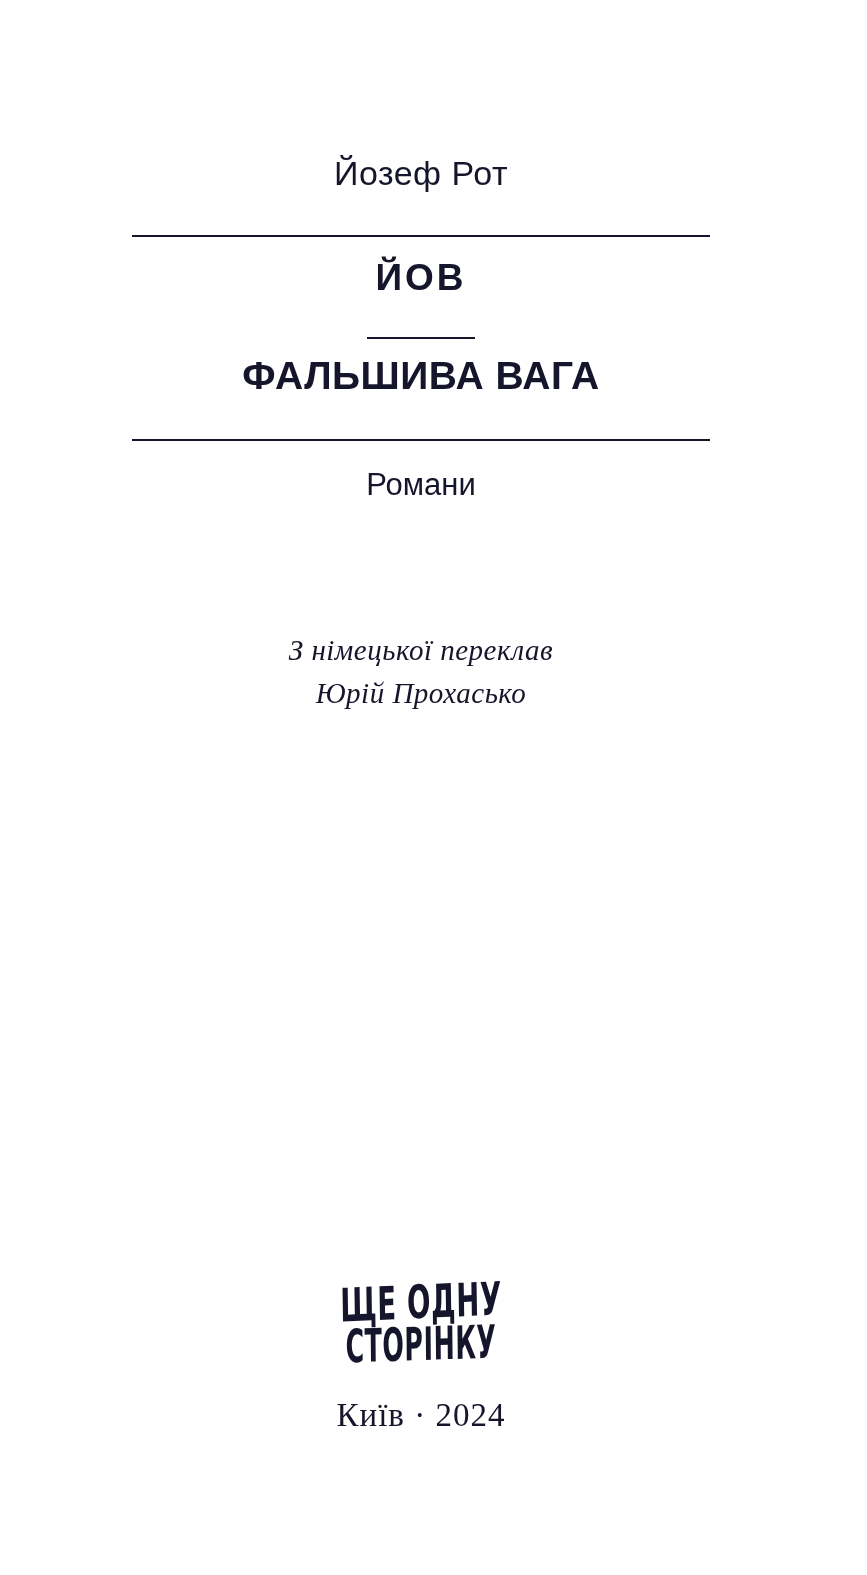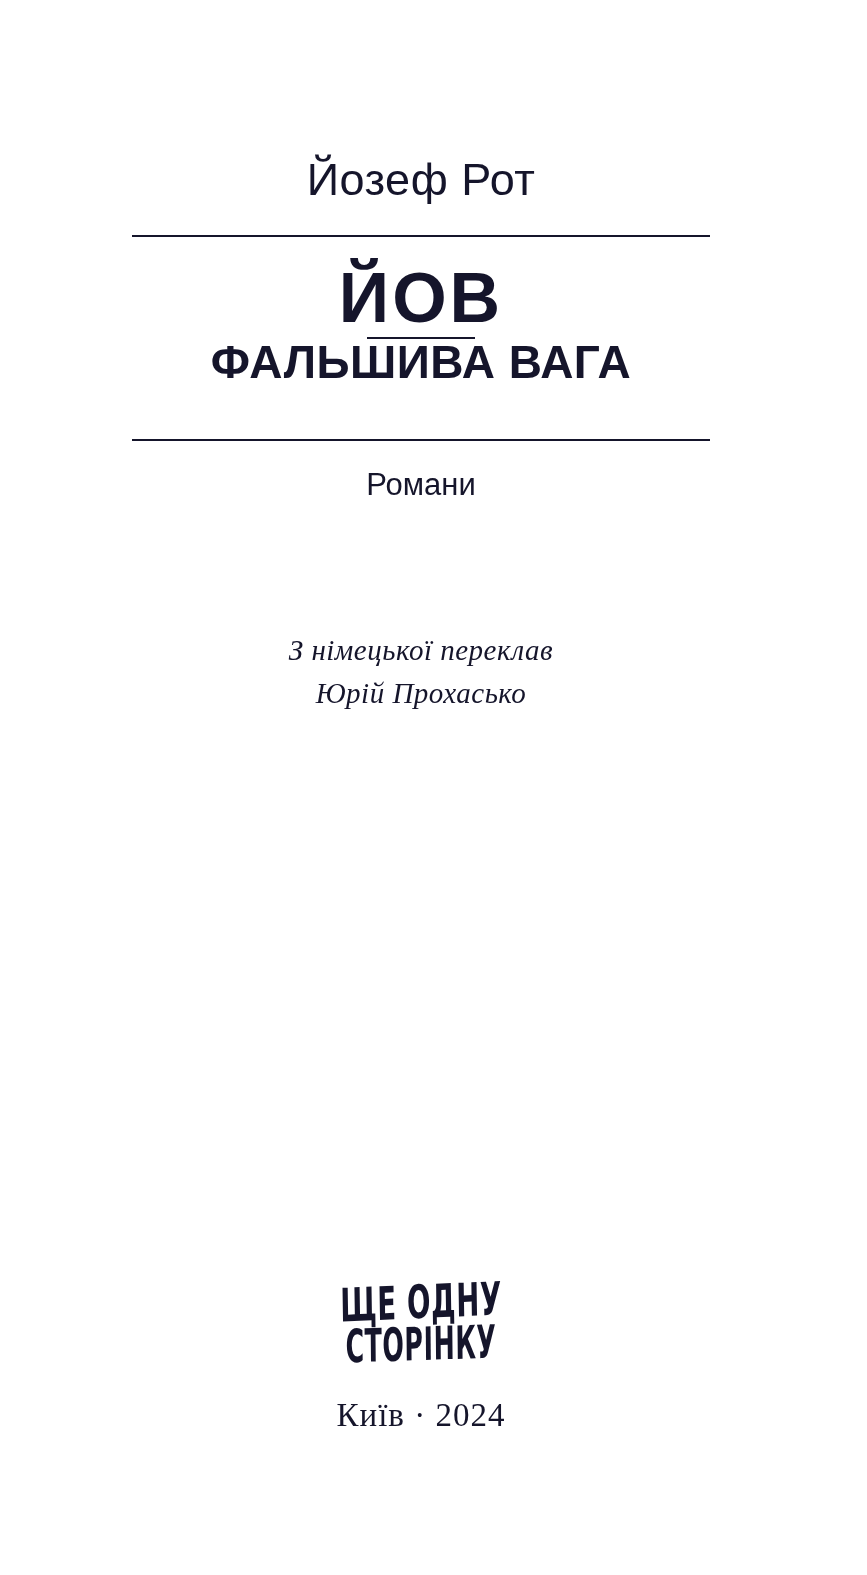--- a/index.html
+++ b/index.html
@@ -17,52 +17,52 @@
     color: #15152b;
   }
   .col {
     position: absolute;
     left: 132px;
     width: 578px;
     text-align: center;
   }
   .author {
     top: 153px;
-    font-size: 45px;
+    font-size: 34px;
     font-weight: 400;
     letter-spacing: 0.5px;
     line-height: 1.2;
   }
   .rule {
     position: absolute;
     left: 132px;
     width: 578px;
     height: 2px;
     background: #15152b;
   }
   .rule-top { top: 235px; }
   .rule-bottom { top: 439px; }
   .title1 {
     top: 256px;
-    font-size: 70px;
+    font-size: 37px;
     font-weight: 700;
     letter-spacing: 3px;
     line-height: 1.2;
   }
   .title-sep {
     position: absolute;
     left: 367px;
     top: 337px;
     width: 108px;
     height: 2px;
     background: #15152b;
   }
   .title2 {
-    top: 335px;
-    font-size: 46px;
+    top: 353px;
+    font-size: 39px;
     font-weight: 700;
     letter-spacing: 0.5px;
     line-height: 1.2;
   }
   .genre {
     top: 466px;
     font-size: 31px;
     font-weight: 400;
     line-height: 1.2;
   }

